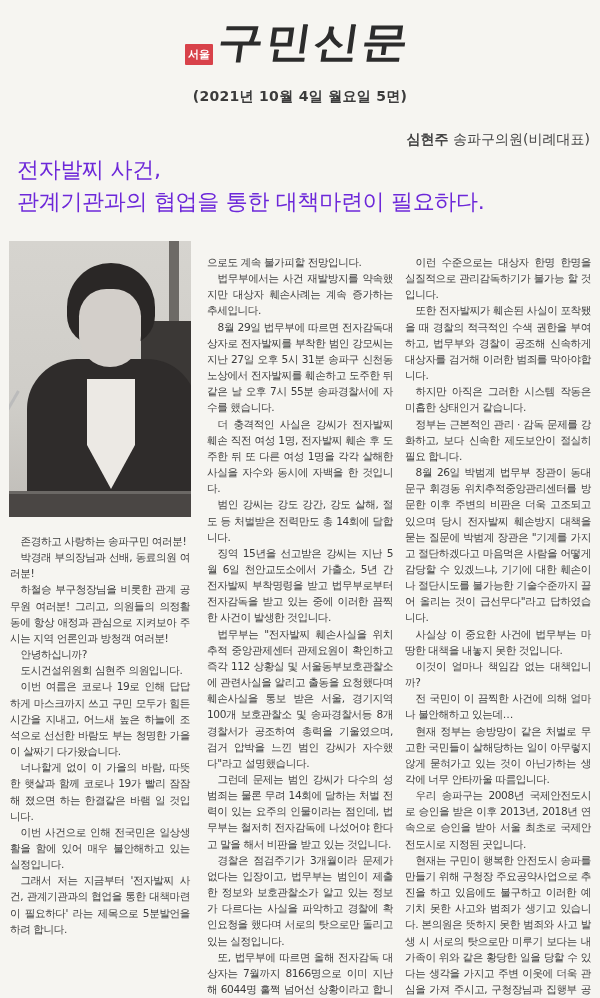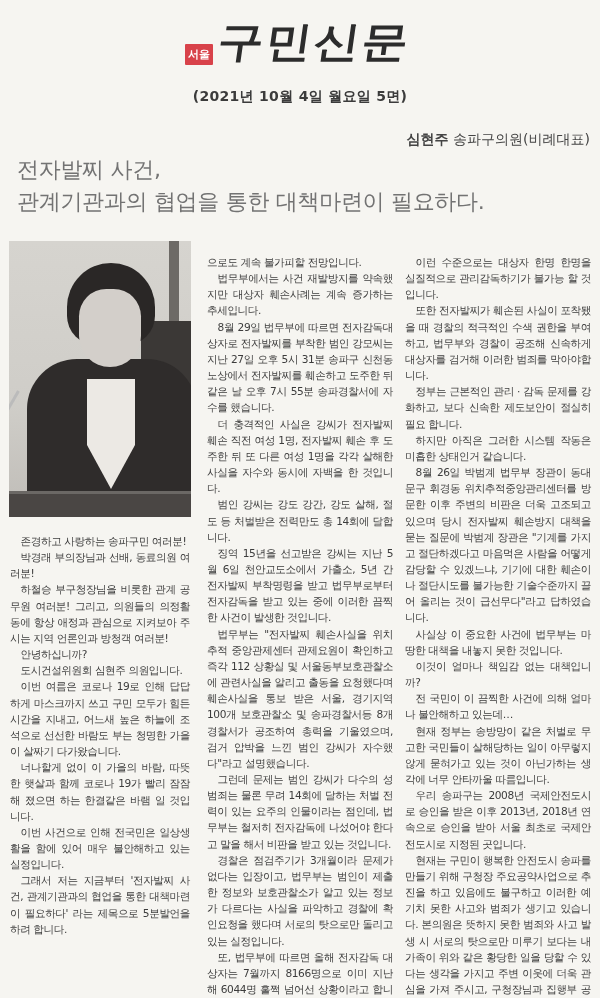--- a/index.html
+++ b/index.html
@@ -26,21 +26,21 @@
     position:absolute; left:0; top:88px; width:600px; text-align:center;
     font-size:14px; font-weight:bold; color:#3b3b3b; letter-spacing:0.3px;
   }
   .byline {
     position:absolute; right:10px; top:131px;
     font-size:14px; color:#444;
   }
   .byline .name { font-weight:bold;margin-left:40px; }
   .headline {
     position:absolute; left:17px; top:154px; width:570px;
-    font-size:22px; line-height:32px; color:#737373;
+    font-size:22px; line-height:32px; color:#6d28d9;
     letter-spacing:-0.3px;
   }
   .photo {
     position:absolute; left:9px; top:241px; width:182px; height:276px;
     background:linear-gradient(180deg,#d6d4cf 0%,#cfcdc8 60%,#bfbcb7 100%);
     overflow:hidden;
   }
   .photo .bg-right { position:absolute; right:0; top:80px; width:50px; height:196px; background:#3b3836; }
   .photo .pillar { position:absolute; right:12px; top:0; width:10px; height:80px; background:#6d6a66; }
   .photo .hair { position:absolute; left:58px; top:22px; width:88px; height:82px; border-radius:45px 45px 30px 30px; background:#2a2726; }
@@ -108,22 +108,22 @@
   <p>법무부는 "전자발찌 훼손사실을 위치추적 중앙관제센터 관제요원이 확인하고 즉각 112 상황실 및 서울동부보호관찰소에 관련사실을 알리고 출동을 요청했다며 훼손사실을 통보 받은 서울, 경기지역 100개 보호관찰소 및 송파경찰서등 8개 경찰서가 공조하여 총력을 기울였으며, 검거 압박을 느낀 범인 강씨가 자수했다"라고 설명했습니다.</p>
   <p>그런데 문제는 범인 강씨가 다수의 성범죄는 물론 무려 14회에 달하는 처벌 전력이 있는 요주의 인물이라는 점인데, 법무부는 철저히 전자감독에 나섰어야 한다고 말을 해서 비판을 받고 있는 것입니다.</p>
   <p>경찰은 점검주기가 3개월이라 문제가 없다는 입장이고, 법무부는 범인이 제출한 정보와 보호관찰소가 알고 있는 정보가 다르다는 사실을 파악하고 경찰에 확인요청을 했다며 서로의 탓으로만 돌리고 있는 실정입니다.</p>
   <p>또, 법무부에 따르면 올해 전자감독 대상자는 7월까지 8166명으로 이미 지난해 6044명 훌쩍 넘어선 상황이라고 합니다.</p>
 
 </div>
 
 <div class="col col3">
   <p>이런 수준으로는 대상자 한명 한명을 실질적으로 관리감독하기가 불가능 할 것입니다.</p>
   <p>또한 전자발찌가 훼손된 사실이 포착됐을 때 경찰의 적극적인 수색 권한을 부여하고, 법무부와 경찰이 공조해 신속하게 대상자를 검거해 이러한 범죄를 막아야합니다.</p>
+  <p>하지만 아직은 그러한 시스템 작동은 미흡한 상태인거 같습니다.</p>
   <p>정부는 근본적인 관리 · 감독 문제를 강화하고, 보다 신속한 제도보안이 절실히 필요 합니다.</p>
-  <p>하지만 아직은 그러한 시스템 작동은 미흡한 상태인거 같습니다.</p>
   <p>8월 26일 박범계 법무부 장관이 동대문구 휘경동 위치추적중앙관리센터를 방문한 이후 주변의 비판은 더욱 고조되고 있으며 당시 전자발찌 훼손방지 대책을 묻는 질문에 박범계 장관은 "기계를 가지고 절단하겠다고 마음먹은 사람을 어떻게 감당할 수 있겠느냐, 기기에 대한 훼손이나 절단시도를 불가능한 기술수준까지 끌어 올리는 것이 급선무다"라고 답하였습니다.</p>
   <p>사실상 이 중요한 사건에 법무부는 마땅한 대책을 내놓지 못한 것입니다.</p>
   <p>이것이 얼마나 책임감 없는 대책입니까?</p>
   <p>전 국민이 이 끔찍한 사건에 의해 얼마나 불안해하고 있는데…</p>
   <p>현재 정부는 송방망이 같은 처벌로 무고한 국민들이 살해당하는 일이 아무렇지 않게 묻혀가고 있는 것이 아닌가하는 생각에 너무 안타까울 따름입니다.</p>
   <p>우리 송파구는 2008년 국제안전도시로 승인을 받은 이후 2013년, 2018년 연속으로 승인을 받아 서울 최초로 국제안전도시로 지정된 곳입니다.</p>
   <p>현재는 구민이 행복한 안전도시 송파를 만들기 위해 구청장 주요공약사업으로 추진을 하고 있음에도 불구하고 이러한 예기치 못한 사고와 범죄가 생기고 있습니다. 본의원은 뜻하지 못한 범죄와 사고 발생 시 서로의 탓으로만 미루기 보다는 내 가족이 위와 같은 황당한 일을 당할 수 있다는 생각을 가지고 주변 이웃에 더욱 관심을 가져 주시고, 구청장님과 집행부 공무원들께서도 흉악한 범죄예방을 위한 대책마련에 적극적으로 관심과 신경을 써 주시리라 믿고 이 자리를 빌어 부탁의 말씀을 드립니다.</p>
 
 </div>
 

